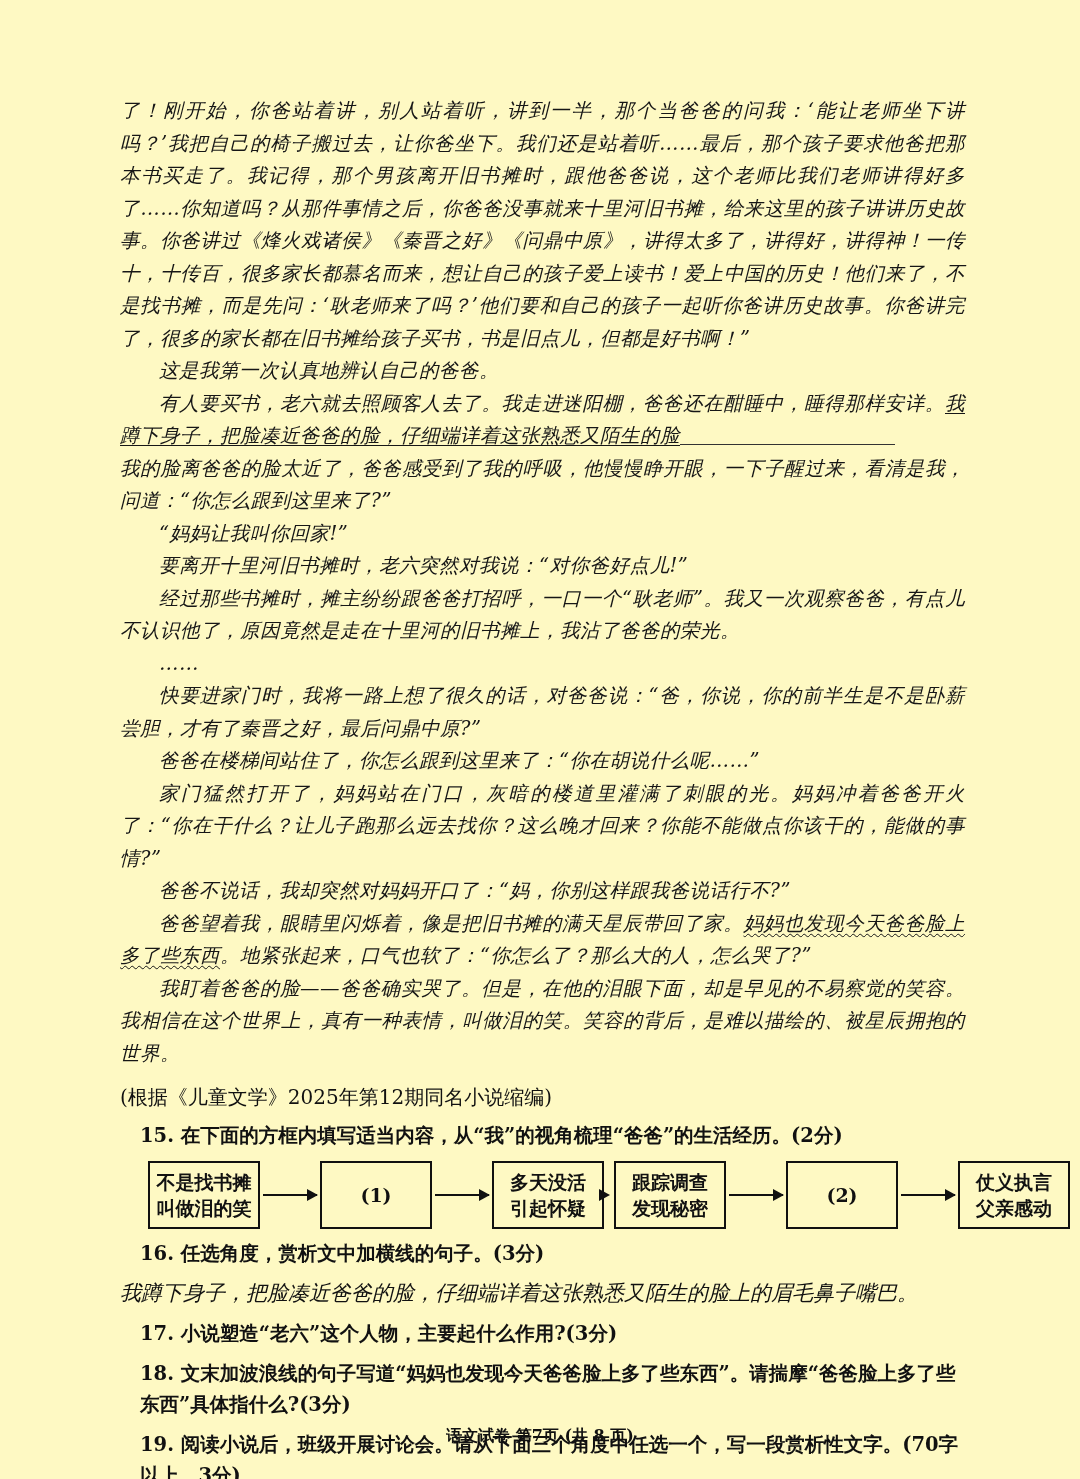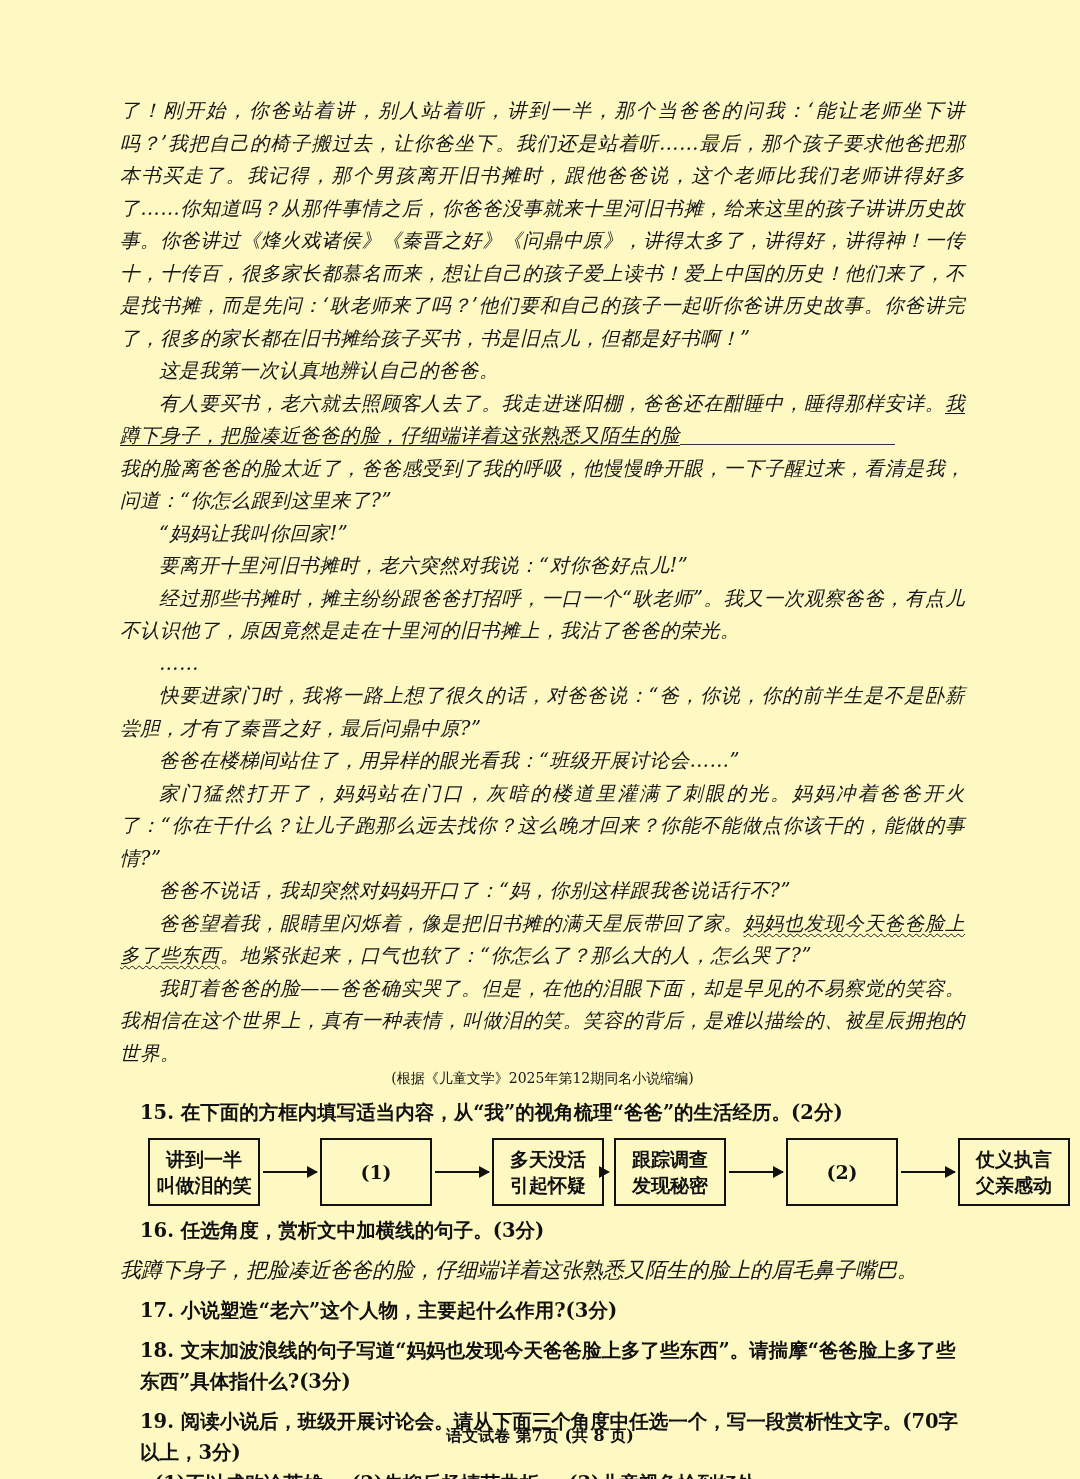--- a/index.html
+++ b/index.html
@@ -46,23 +46,23 @@
     text-decoration-thickness: 1px;
     text-underline-offset: 3px;
   }
   .blank-line {
     display: inline-block;
     width: 215px;
     border-bottom: 1px solid #333;
     vertical-align: -3px;
   }
   .source {
-    margin-top: 0;
-    text-align: center;
-    font-size: 14px;
+    margin-top: 14px;
+    text-align: left;
+    font-size: 20px;
     font-family: "DejaVu Serif", serif;
     font-style: normal;
   }
 
   
   .q {
     font-family: "DejaVu Serif", serif;
     font-size: 19.5px;
     line-height: 31px;
     color: #111;
@@ -154,41 +154,41 @@
 
       <p class="indent">
         <span>有人要买书，老六就去照顾客人去了。我走进迷阳棚，爸爸还在酣睡中，睡得那样安详。</span><span class="u-solid">我蹲下身子，把脸凑近爸爸的脸，仔细端详着这张熟悉又陌生的脸</span><span class="blank-line"></span>
       </p>
       <p>我的脸离爸爸的脸太近了，爸爸感受到了我的呼吸，他慢慢睁开眼，一下子醒过来，看清是我，问道：“你怎么跟到这里来了?”</p>
       <p class="indent">“妈妈让我叫你回家!”</p>
       <p class="indent">要离开十里河旧书摊时，老六突然对我说：“对你爸好点儿!”</p>
       <p class="indent">经过那些书摊时，摊主纷纷跟爸爸打招呼，一口一个“耿老师”。我又一次观察爸爸，有点儿不认识他了，原因竟然是走在十里河的旧书摊上，我沾了爸爸的荣光。</p>
       <p class="indent">……</p>
       <p class="indent">快要进家门时，我将一路上想了很久的话，对爸爸说：“爸，你说，你的前半生是不是卧薪尝胆，才有了秦晋之好，最后问鼎中原?”</p>
-      <p class="indent">爸爸在楼梯间站住了，用异样的眼光看我：“班级开展讨论会……”</p>
+      <p class="indent">爸爸在楼梯间站住了，你怎么跟到这里来了：“你在胡说什么呢……”</p>
       <p class="indent">家门猛然打开了，妈妈站在门口，灰暗的楼道里灌满了刺眼的光。妈妈冲着爸爸开火了：“你在干什么？让儿子跑那么远去找你？这么晚才回来？你能不能做点你该干的，能做的事情?”</p>
       <p class="indent">爸爸不说话，我却突然对妈妈开口了：“妈，你别这样跟我爸说话行不?”</p>
 
       <p class="indent">
         <span>爸爸望着我，眼睛里闪烁着，像是把旧书摊的满天星辰带回了家。</span><span class="u-wave">妈妈也发现今天爸爸脸上多了些东西</span><span>。地紧张起来，口气也软了：“你怎么了？那么大的人，怎么哭了?”</span>
       </p>
 
       <p class="indent">我盯着爸爸的脸——爸爸确实哭了。但是，在他的泪眼下面，却是早见的不易察觉的笑容。我相信在这个世界上，真有一种表情，叫做泪的笑。笑容的背后，是难以描绘的、被星辰拥抱的世界。</p>
     </div>
 
     <div class="source">(根据《儿童文学》2025年第12期同名小说缩编)</div>
 
     <div class="q">
       <span class="num">15.</span>
       <span>在下面的方框内填写适当内容，从“我”的视角梳理“爸爸”的生活经历。(2分)</span>
     </div>
 
     <div class="flow">
       <div class="box">
-        <span>讲到一半</span>
+        <span>不是找书摊</span>
         <span>叫做泪的笑</span>
       </div>
       <div class="arrow"></div>
       <div class="box blankbox">
         <span>(1)</span>
       </div>
       <div class="arrow"></div>
       <div class="box">
         <span>多天没活</span>
         <span>引起怀疑</span>

